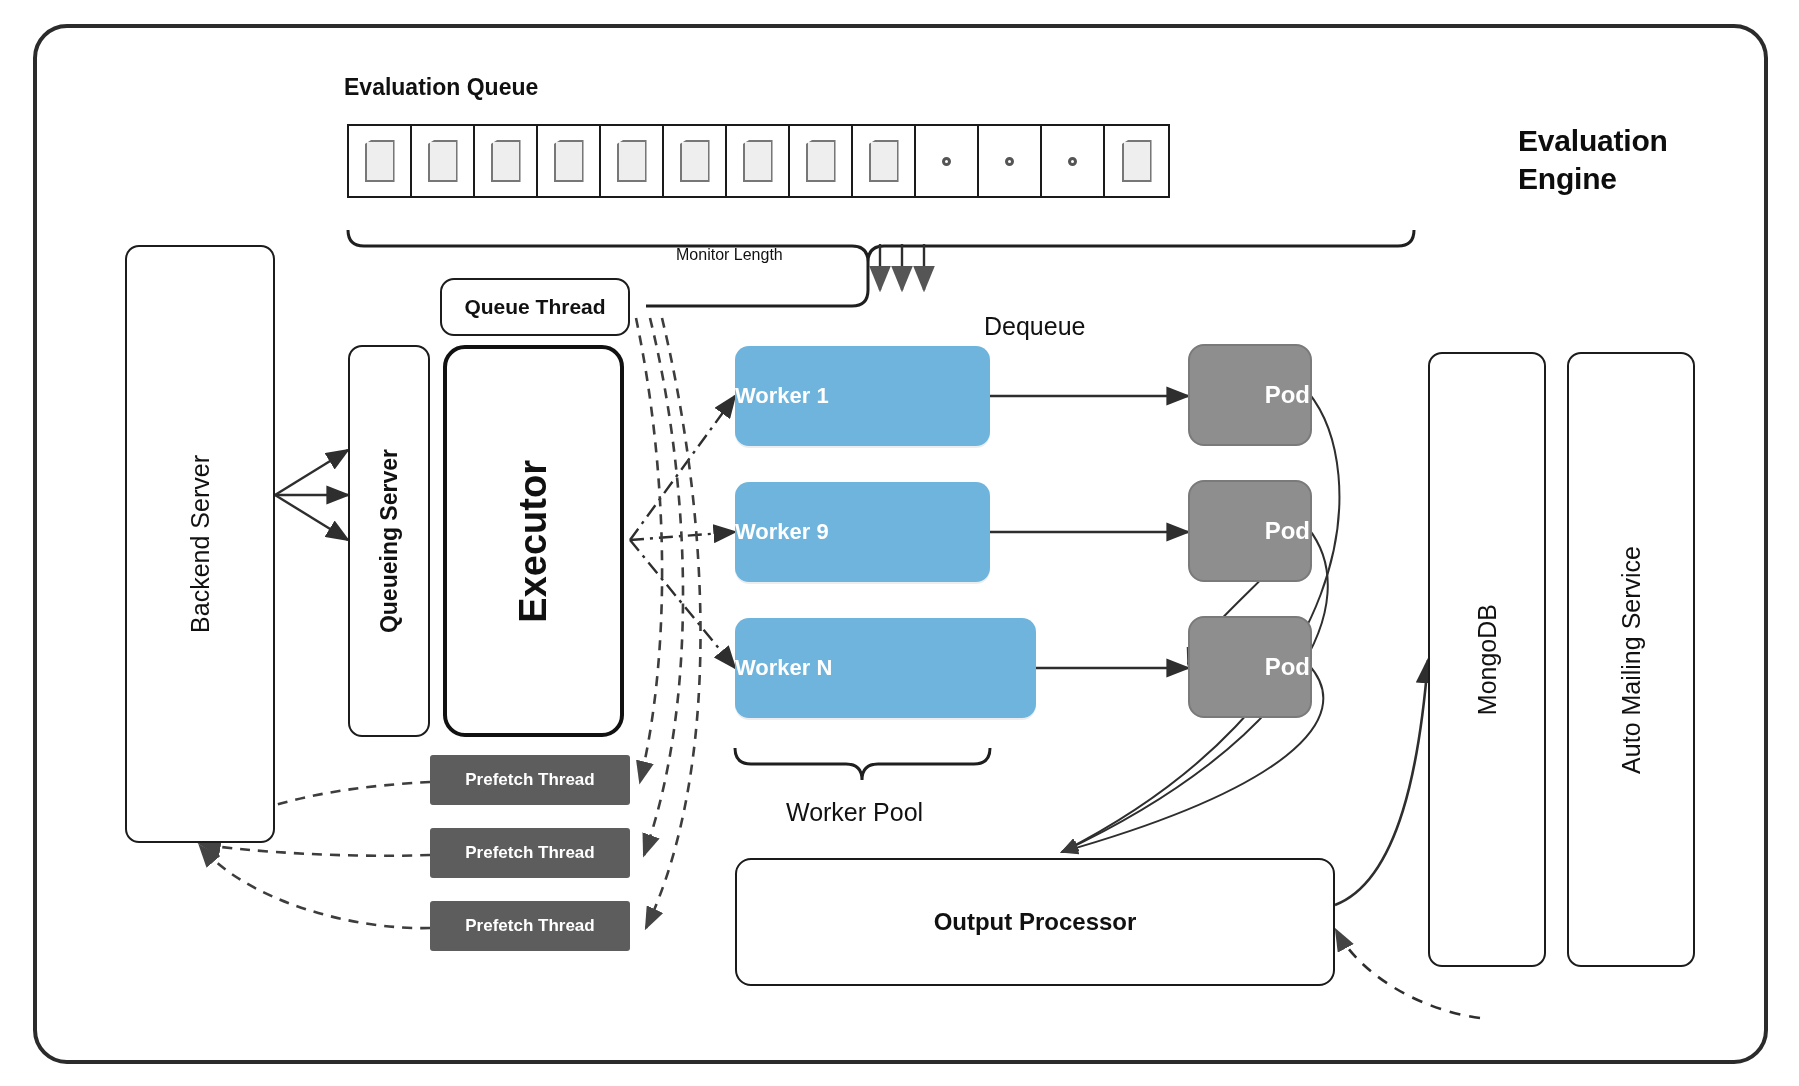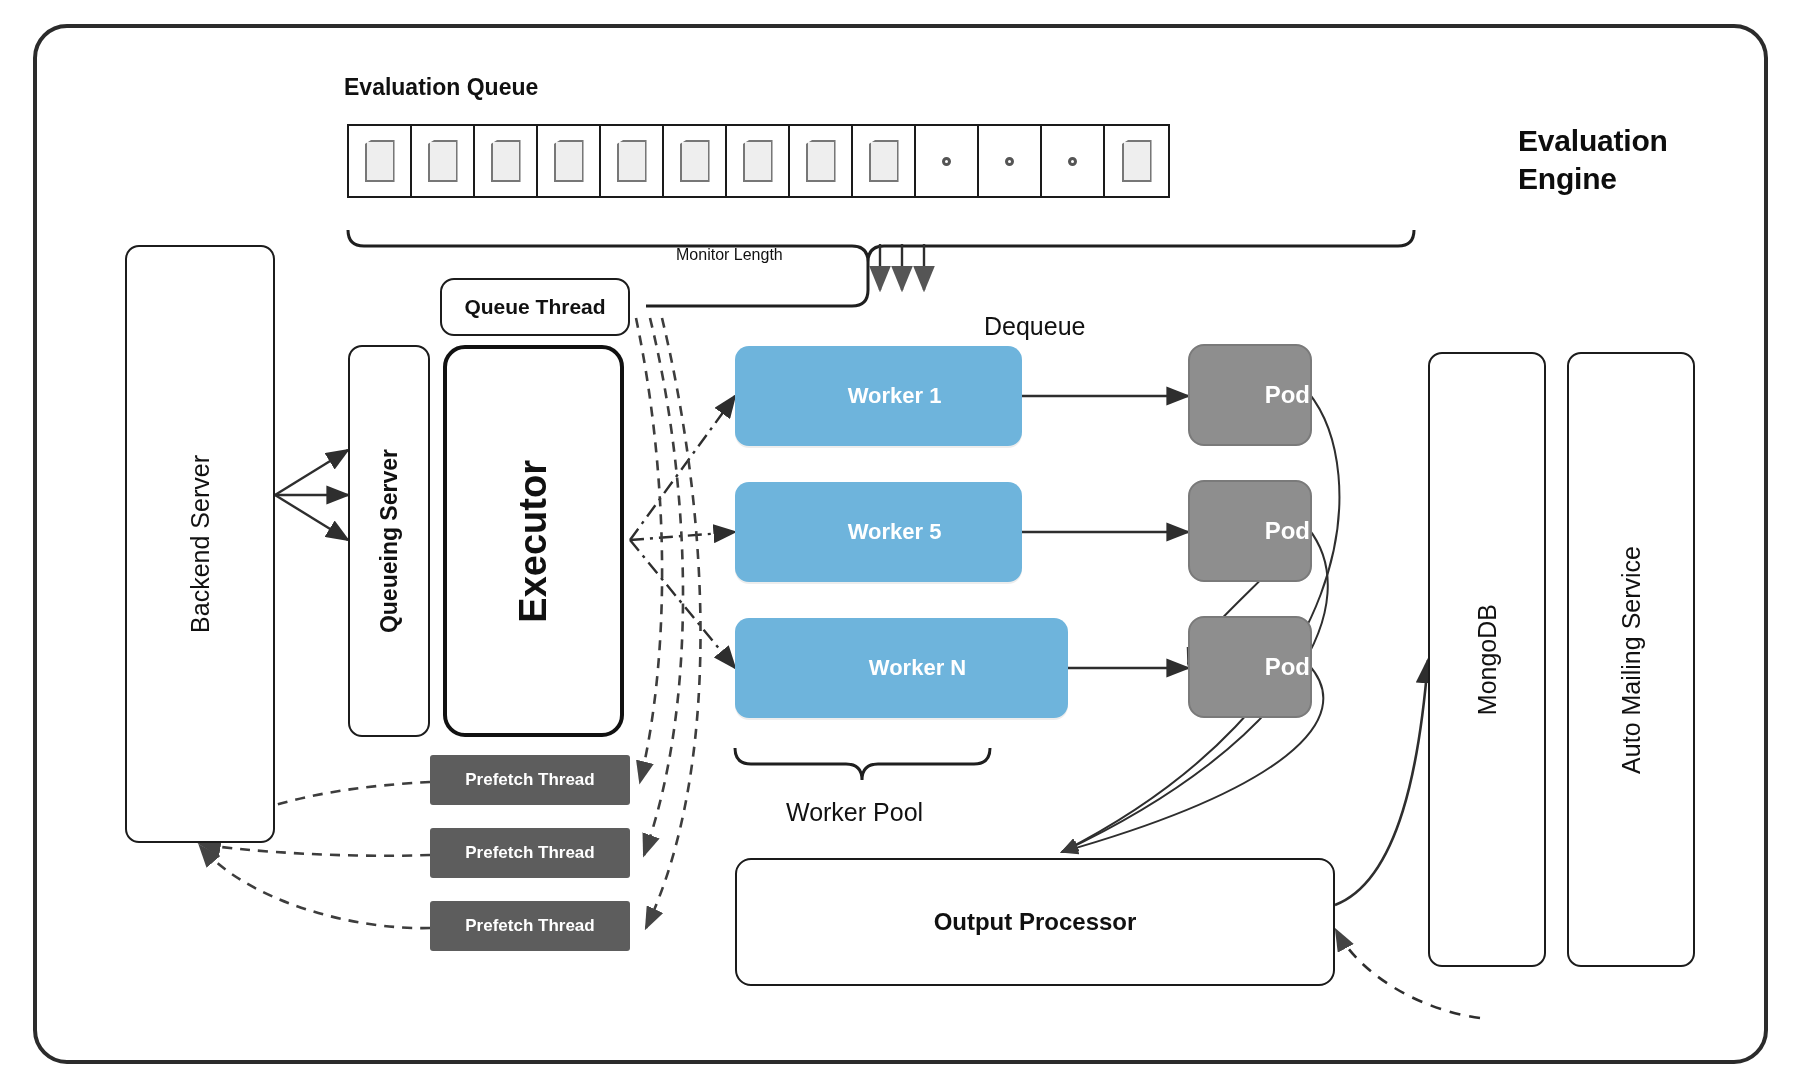--- a/index.html
+++ b/index.html
@@ -26,22 +26,22 @@
   .doc{width:30px;height:42px;background:#eeeeee;border:2px solid #777777;
        box-sizing:border-box;clip-path:polygon(22% 0,100% 0,100% 100%,0 100%,0 10%);}
   .dot{width:9px;height:9px;border-radius:50%;border:3px solid #555;box-sizing:border-box;}
 
   .backend{left:125px;top:245px;width:150px;height:598px;}
   .qserver{left:348px;top:345px;width:82px;height:392px;}
   .executor{left:443px;top:345px;width:181px;height:392px;border:4px solid #111;border-radius:22px;}
   .qthread{left:440px;top:278px;width:190px;height:58px;border-radius:14px;}
 
   .worker{position:absolute;background:#6eb4dc;border-radius:14px;color:#fff;
-    font-size:22px;font-weight:bold;display:flex;align-items:center;justify-content:center;
-    box-shadow:0 2px 0 rgba(0,0,0,0.07);padding-left:32px;}
+    font-size:22px;font-weight:bold;display:flex;align-items:center;
+    box-shadow:0 2px 0 rgba(0,0,0,0.07);}
   .w1{left:735px;top:346px;width:255px;height:100px;}
   .w2{left:735px;top:482px;width:255px;height:100px;}
   .w3{left:735px;top:618px;width:301px;height:100px;}
 
   .pod{position:absolute;background:#8e8e8e;border:2px solid #7a7a7a;border-radius:16px;
     color:#fff;font-size:24px;font-weight:bold;display:flex;align-items:center;justify-content:flex-end;}
   .p1{left:1188px;top:344px;width:120px;height:98px;}
   .p2{left:1188px;top:480px;width:120px;height:98px;}
   .p3{left:1188px;top:616px;width:120px;height:98px;}
 
@@ -200,21 +200,21 @@
   </div>
 
   <div class="box plainbox qthread">
     <span>Queue Thread</span>
   </div>
 
   <div class="worker w1">
     <span>Worker 1</span>
   </div>
   <div class="worker w2">
-    <span>Worker 5</span>
+    <span>Worker 9</span>
   </div>
   <div class="worker w3">
     <span>Worker N</span>
   </div>
 
   <div class="pod p1">
     <span>Pod</span>
   </div>
   <div class="pod p2">
     <span>Pod</span>

